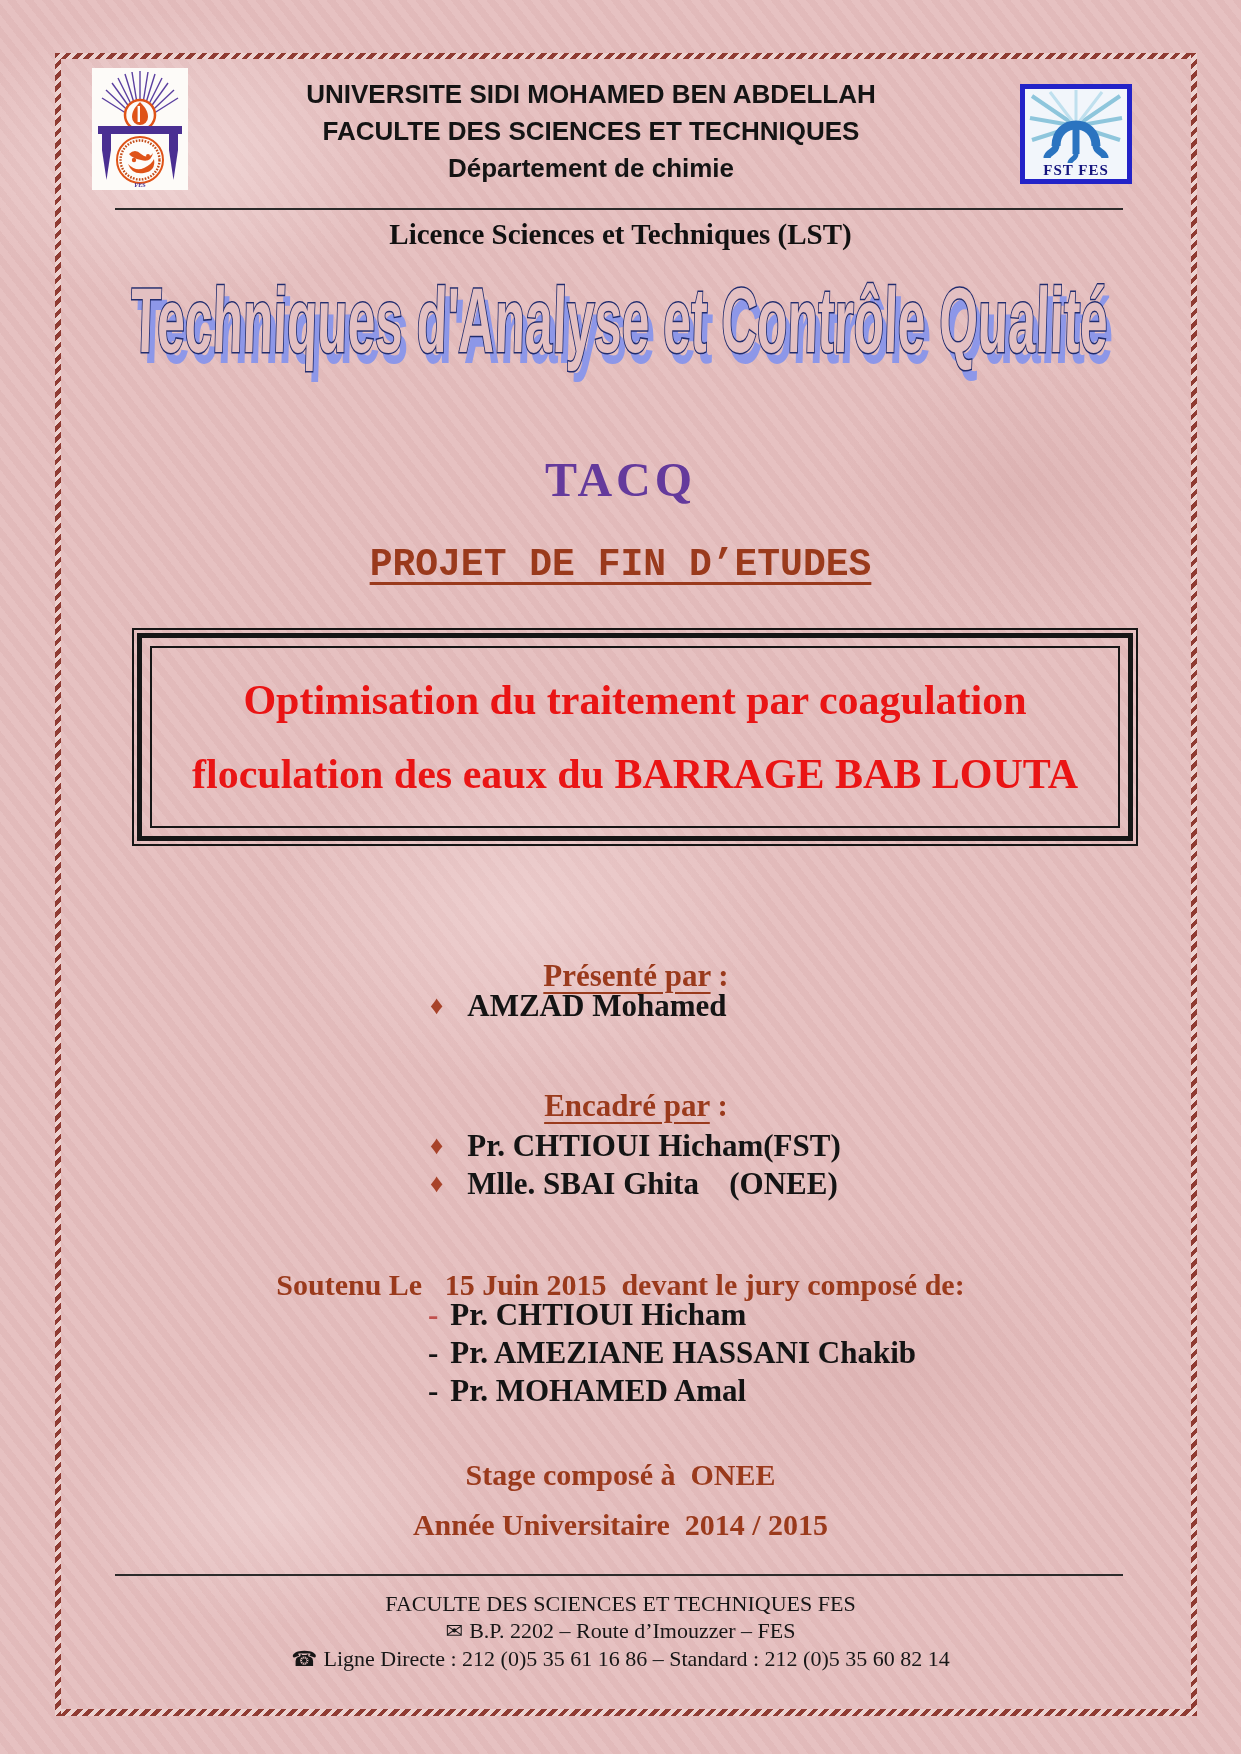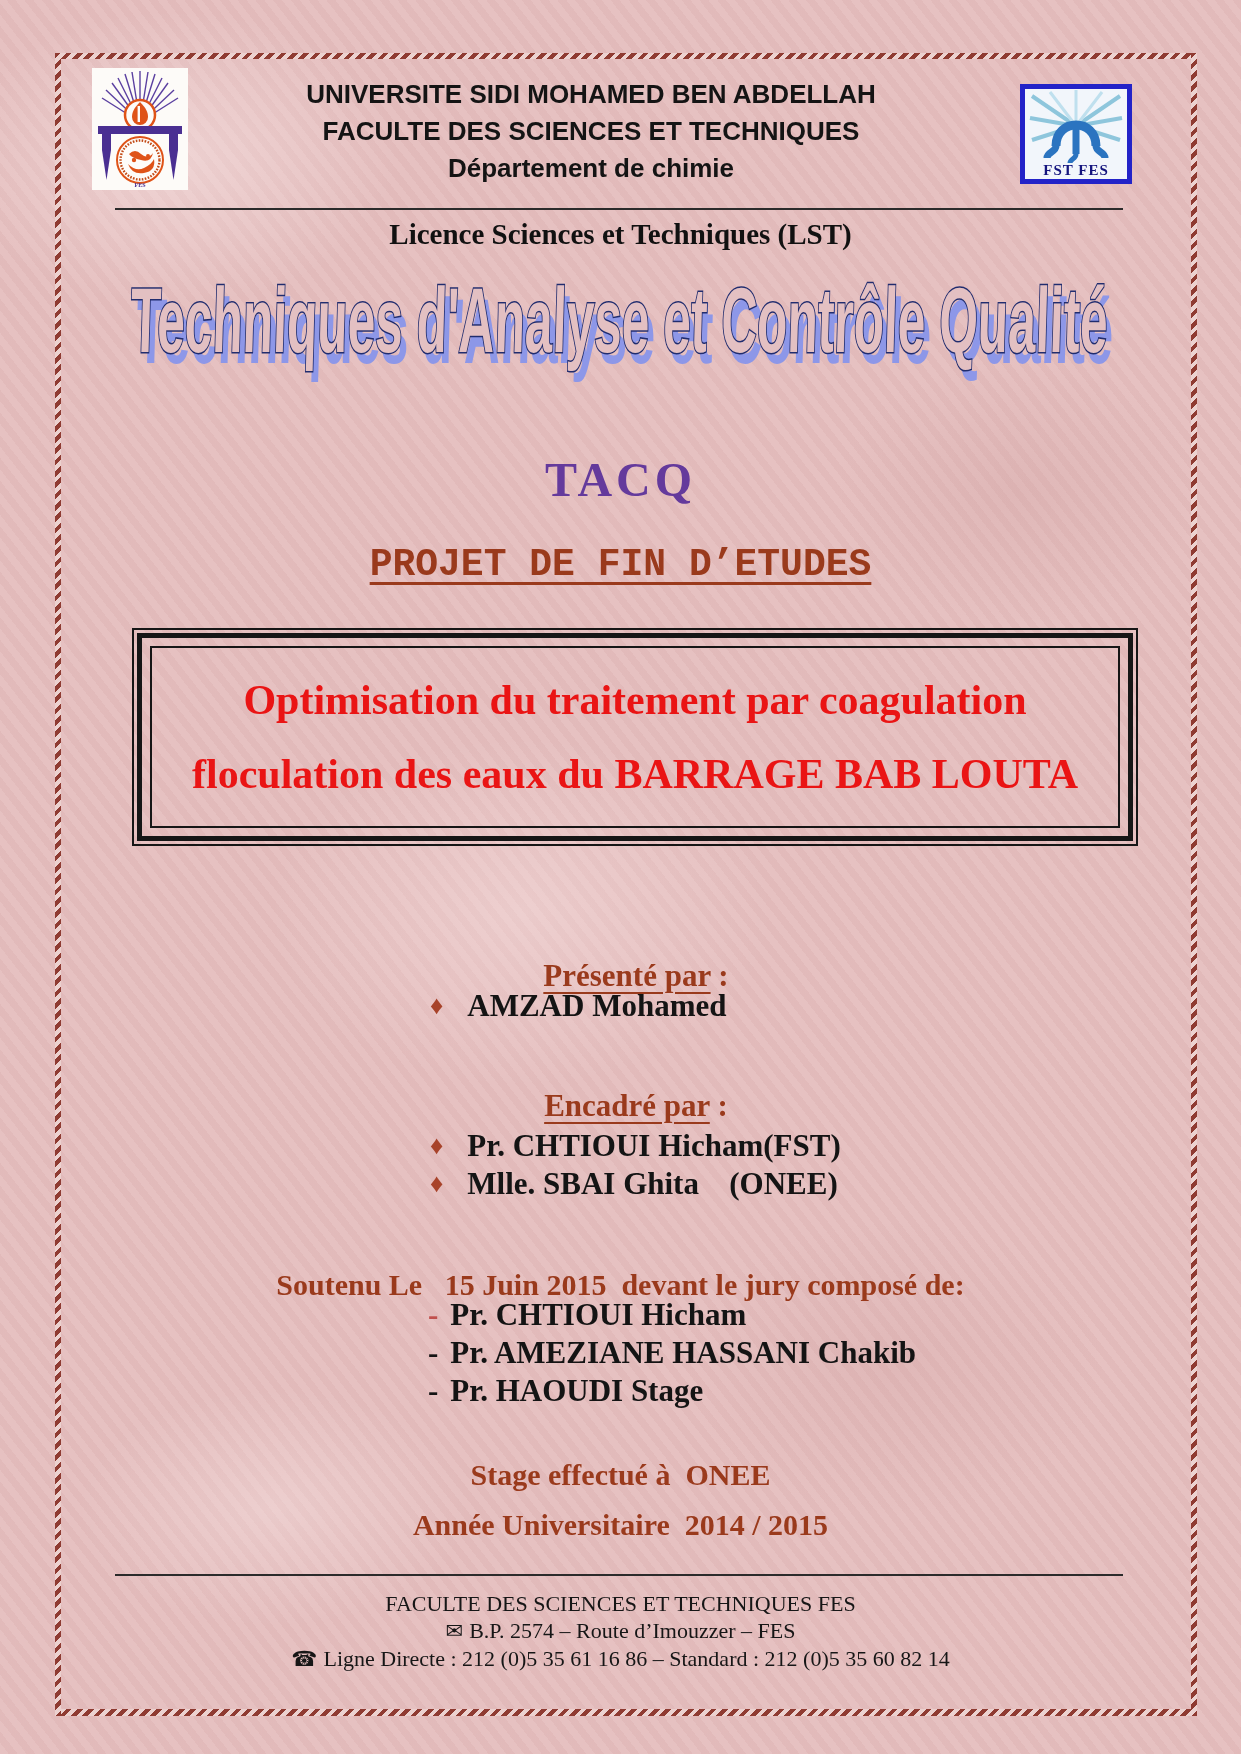--- a/index.html
+++ b/index.html
@@ -213,32 +213,32 @@
   <div class="abs center soutenu pre">Soutenu Le   15 Juin 2015  devant le jury composé de:</div>
 
   <div class="abs jury">
     <div class="jury-row first">
       <span class="dash">-</span><span>Pr. CHTIOUI Hicham</span>
     </div>
     <div class="jury-row">
       <span class="dash">-</span><span>Pr. AMEZIANE HASSANI Chakib</span>
     </div>
     <div class="jury-row">
-      <span class="dash">-</span><span>Pr. HAOUDI Stage</span>
-    </div>
-  </div>
-
-  <div class="abs center stage pre">Stage effectué à  ONEE</div>
+      <span class="dash">-</span><span>Pr. MOHAMED Amal</span>
+    </div>
+  </div>
+
+  <div class="abs center stage pre">Stage composé à  ONEE</div>
   <div class="abs center annee pre">Année Universitaire  2014 / 2015</div>
 
   <div class="abs hline hline2"></div>
 
   <div class="abs center footer">
     <div>FACULTE DES SCIENCES ET TECHNIQUES FES</div>
     <div>
-      <span class="ic">✉</span><span>B.P. 2574 – Route d’Imouzzer – FES</span>
+      <span class="ic">✉</span><span>B.P. 2202 – Route d’Imouzzer – FES</span>
     </div>
     <div>
       <span class="ic">☎</span><span>Ligne Directe : 212 (0)5 35 61 16 86 – Standard : 212 (0)5 35 60 82 14</span>
     </div>
   </div>
 
 </div>
 
 </body></html>

